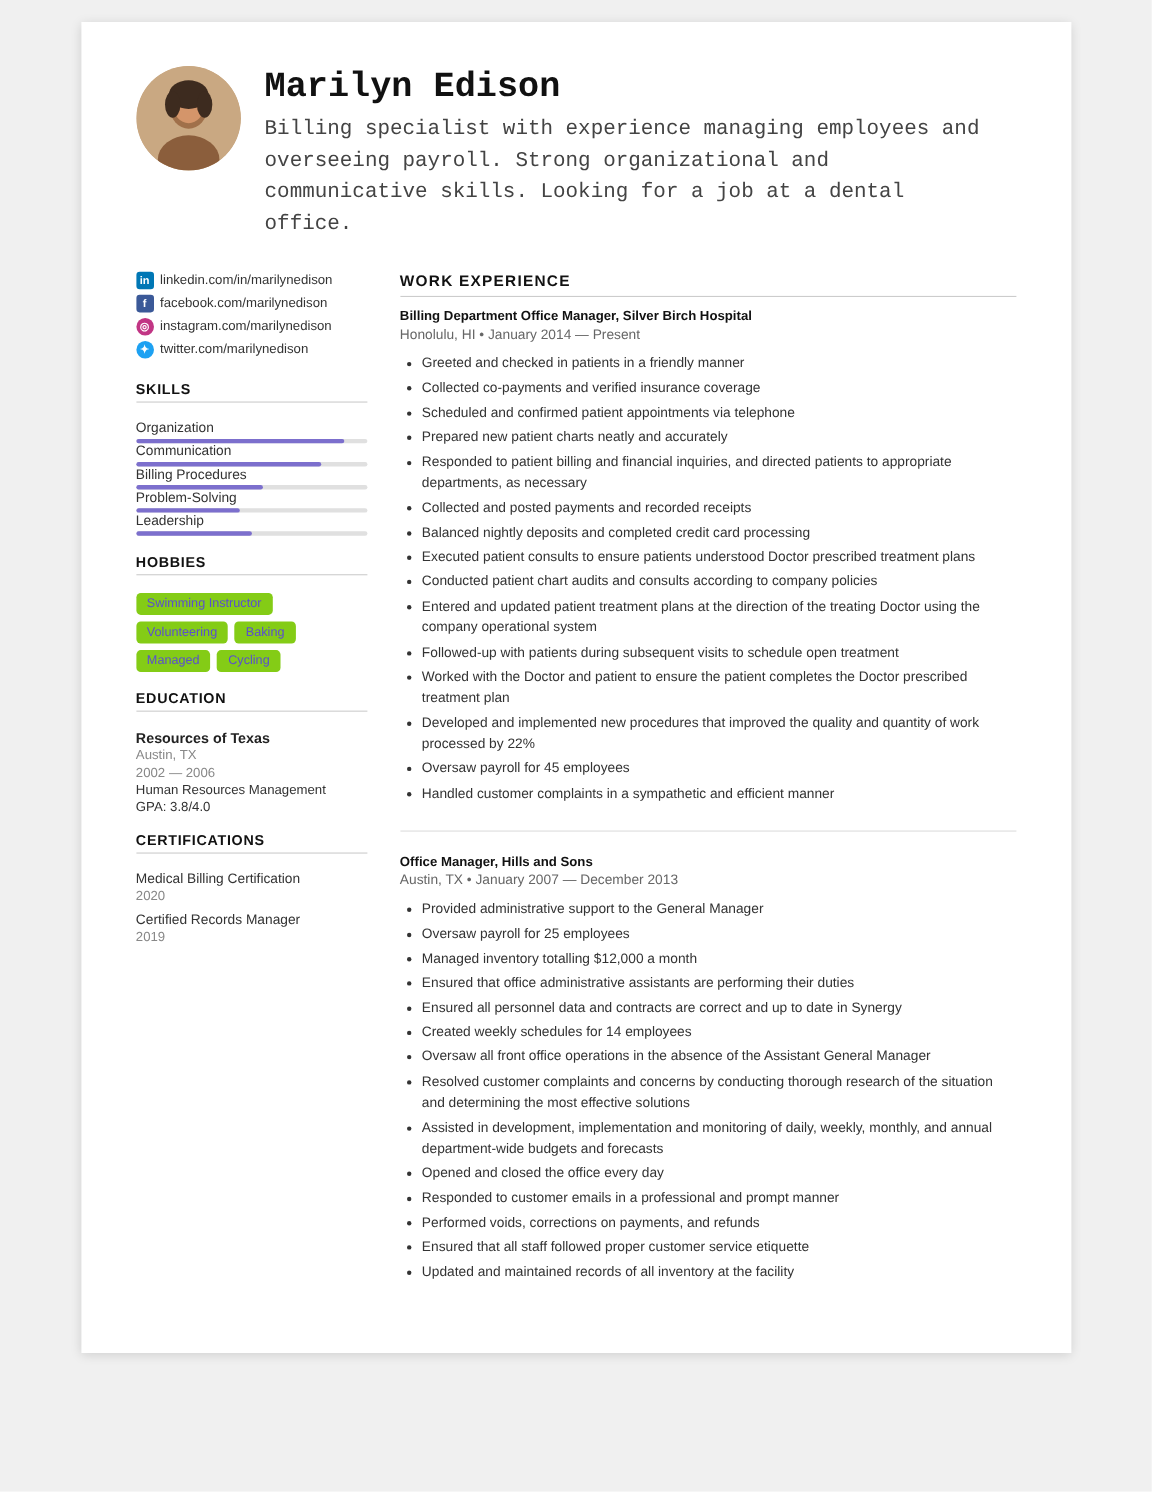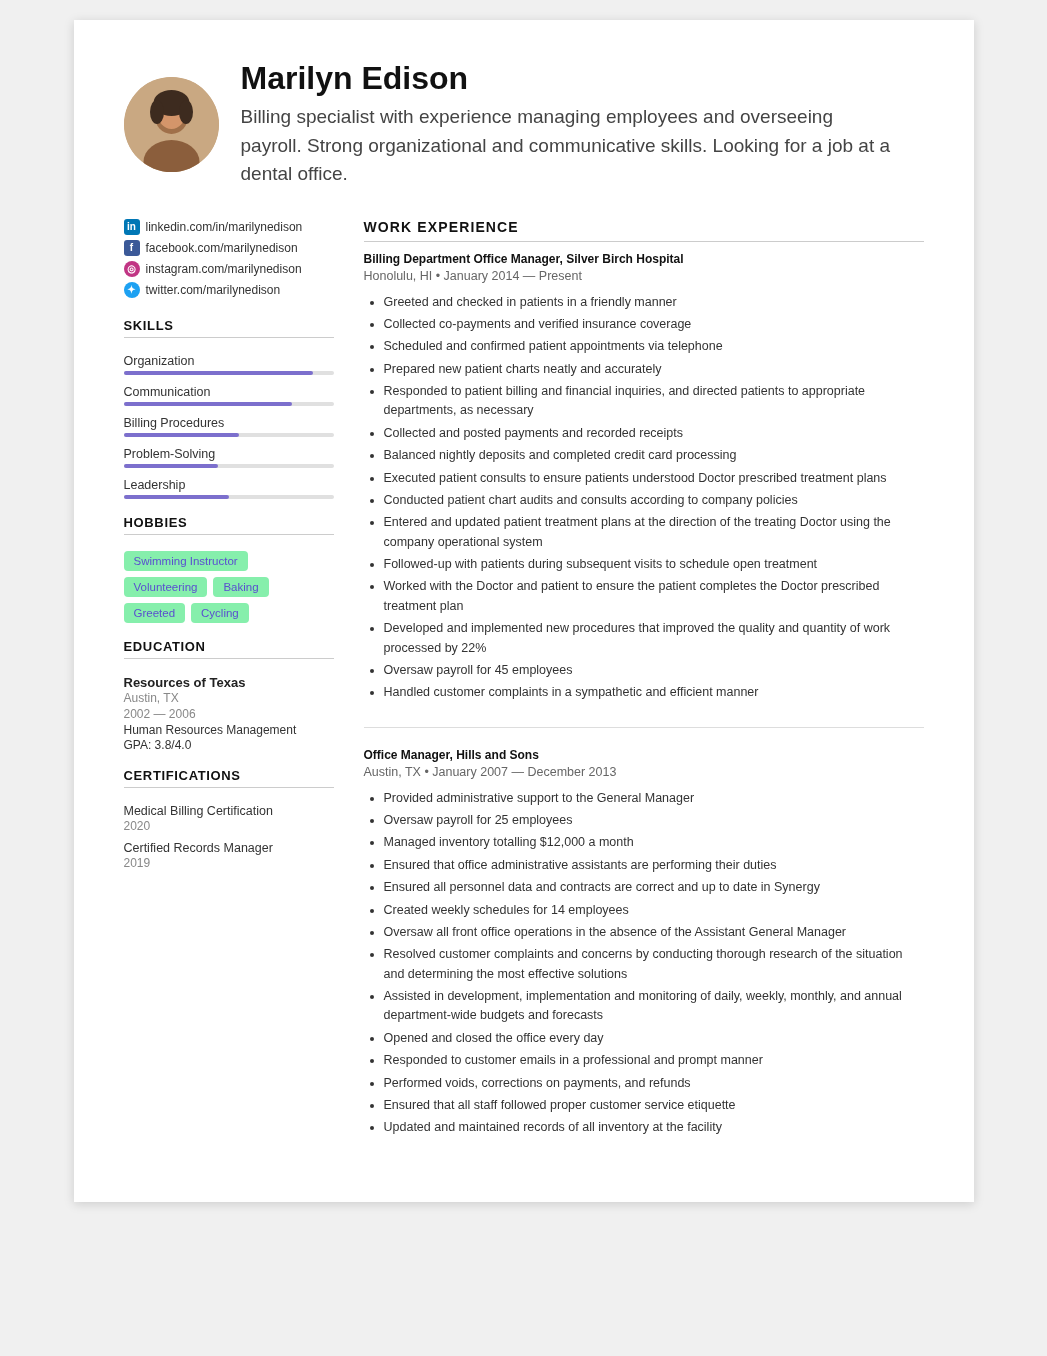--- a/index.html
+++ b/index.html
@@ -13,22 +13,23 @@
     .resume {
       background: #fff;
       width: 900px;
       padding: 40px 50px;
       box-shadow: 0 2px 10px rgba(0,0,0,0.15);
     }
 
     
     .header {
       display: flex;
-      align-items: center;
+      align-items: flex-start;
       margin-bottom: 30px;
+      font-family: Liberation Mono, monospace;
     }
     .avatar {
       width: 95px;
       height: 95px;
       border-radius: 50%;
       overflow: hidden;
       margin-right: 22px;
       flex-shrink: 0;
       background: #c9a882;
       display: flex;
@@ -69,21 +70,21 @@
     .contact-info p {
       font-size: 12.5px;
       color: #222;
       margin-bottom: 3px;
     }
     .social-links {
       margin-bottom: 20px;
     }
     .social-link {
       display: flex;
-      align-items: center;
+      align-items: flex-start;
       font-size: 12px;
       color: #333;
       margin-bottom: 5px;
     }
     .social-icon {
       width: 16px;
       height: 16px;
       margin-right: 6px;
       border-radius: 3px;
       display: flex;
@@ -104,21 +105,20 @@
       letter-spacing: 0.05em;
       color: #111;
       text-transform: uppercase;
       margin-bottom: 16px;
       padding-bottom: 4px;
       border-bottom: 1px solid #ccc;
     }
 
     
     .skill-item {
-      margin-bottom: 10px;
     }
     .skill-name {
       font-size: 12.5px;
       color: #333;
       margin-bottom: 3px;
     }
     .skill-bar-bg {
       height: 4px;
       background: #e0e0e0;
       border-radius: 2px;
@@ -133,21 +133,21 @@
     .hobbies-section {
       margin-top: 16px;
     }
     .hobbies-tags {
       display: flex;
       flex-wrap: wrap;
       gap: 6px;
       margin-top: 8px;
     }
     .hobby-tag {
-      background: #86efac;
+      background: #84cc16;
       color: #5a4fcf;
       font-size: 11.5px;
       padding: 4px 10px;
       border-radius: 4px;
     }
 
     
     .education-section {
       margin-top: 16px;
     }
@@ -311,21 +311,21 @@
   </div>
           </div>
       </div>
 
       <div class="hobbies-section">
         <div class="section-title">HOBBIES</div>
         <div class="hobbies-tags" id="hobbies-tags">
             <span class="hobby-tag">Swimming Instructor</span>
             <span class="hobby-tag">Volunteering</span>
             <span class="hobby-tag">Baking</span>
-            <span class="hobby-tag">Greeted</span>
+            <span class="hobby-tag">Managed</span>
             <span class="hobby-tag">Cycling</span>
           </div>
       </div>
 
       <div class="education-section">
         <div class="section-title">EDUCATION</div>
         <div id="education-container">
             <div>
     <div class="edu-school">Resources of Texas</div>
     <div class="edu-meta">Austin, TX</div>

